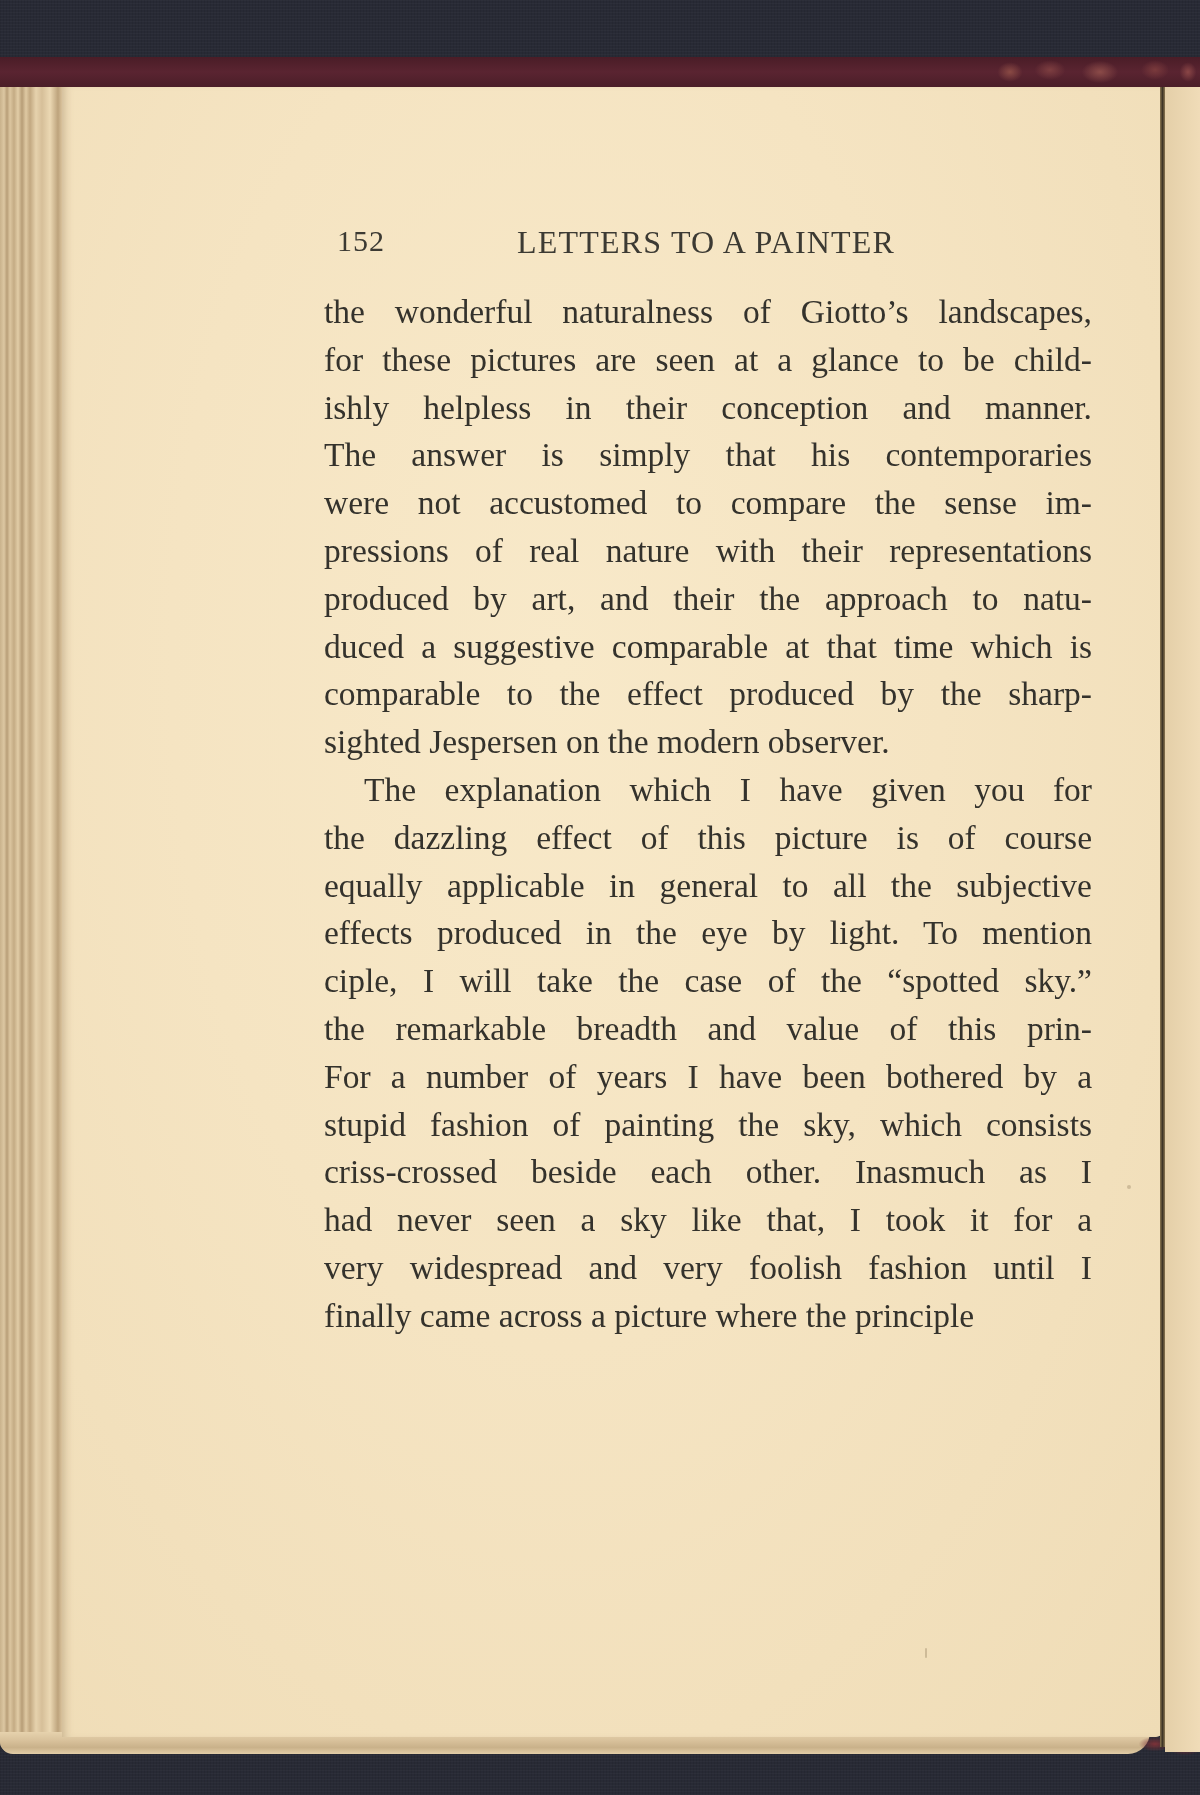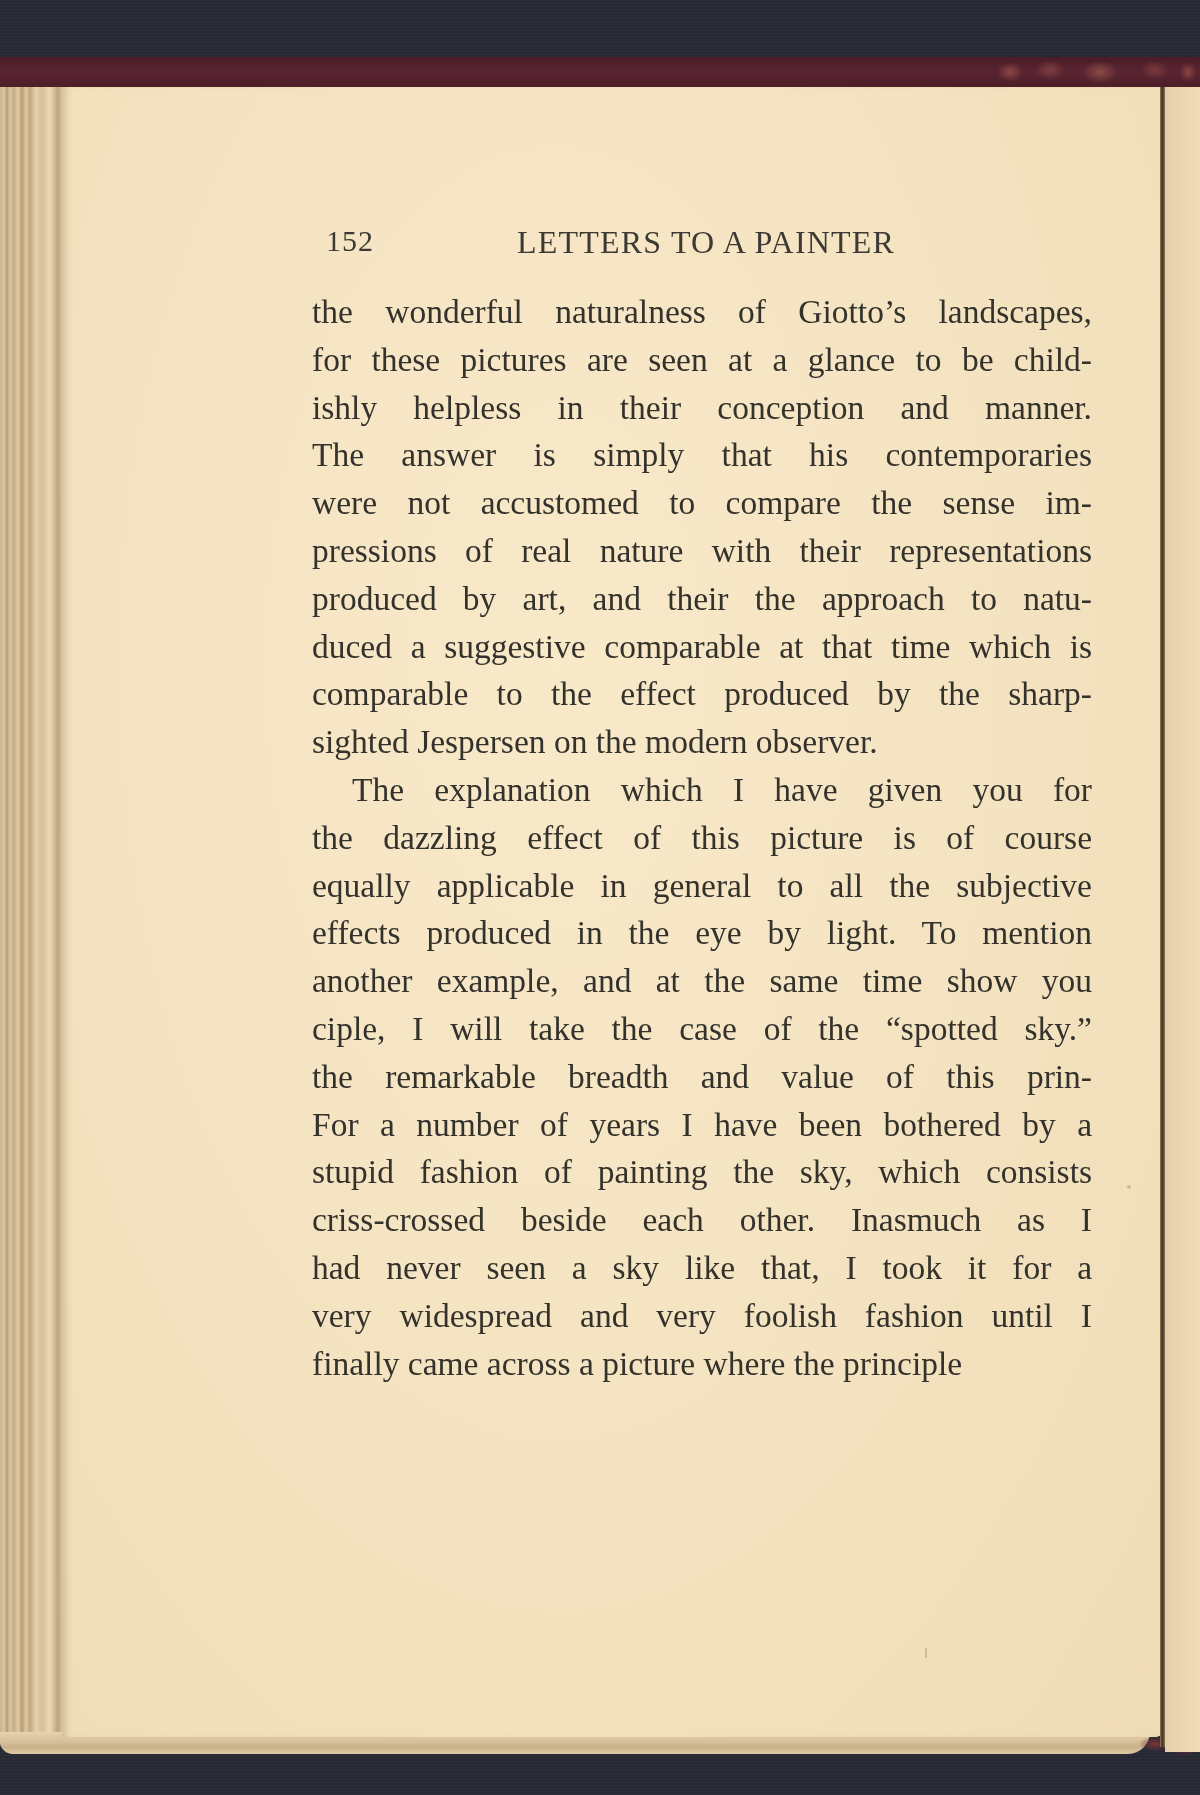--- a/index.html
+++ b/index.html
@@ -110,21 +110,21 @@
     .running-head {
       position: absolute;
       left: 322px;
       top: 224px;
       width: 580px;
       height: 34px;
       color: #3c3a33;
     }
     .page-number {
       position: absolute;
-      left: 4px;
+      left: 15px;
       top: 0;
       font-size: 30px;
       line-height: 34px;
       letter-spacing: 1px;
       font-variant-numeric: oldstyle-nums;
     }
     .running-title {
       position: absolute;
       left: 195px;
       top: 2px;
@@ -141,20 +141,21 @@
       color: #34322c;
       font-size: 33.5px;
       line-height: 47.8px;
     }
     .line {
       display: block;
       white-space: nowrap;
       text-align: justify;
       text-align-last: justify;
       height: 47.8px;
+      margin-left: 12px;
     }
     .line.last {
       text-align-last: left;
     }
     .line.indent {
       padding-left: 40px;
     }
     .speck {
       position: absolute;
       border-radius: 50%;
@@ -194,21 +195,20 @@
       <span class="line">produced by art, and their the approach to natu-</span>
       <span class="line">duced a suggestive comparable at that time which is</span>
       <span class="line">comparable to the effect produced by the sharp-</span>
       <span class="line last">sighted Jespersen on the modern observer.</span>
     </div>
     <div>
       <span class="line indent">The explanation which I have given you for</span>
       <span class="line">the dazzling effect of this picture is of course</span>
       <span class="line">equally applicable in general to all the subjective</span>
       <span class="line">effects produced in the eye by light.  To mention</span>
-      <span class="line">another example, and at the same time show you</span>
       <span class="line">ciple, I will take the case of the “spotted sky.”</span>
       <span class="line">the remarkable breadth and value of this prin-</span>
       <span class="line">For a number of years I have been bothered by a</span>
       <span class="line">stupid fashion of painting the sky, which consists</span>
       <span class="line">criss-crossed beside each other.  Inasmuch as I</span>
       <span class="line">had never seen a sky like that, I took it for a</span>
       <span class="line">very widespread and very foolish fashion until I</span>
       <span class="line last">finally came across a picture where the principle</span>
     </div>
   </div>

